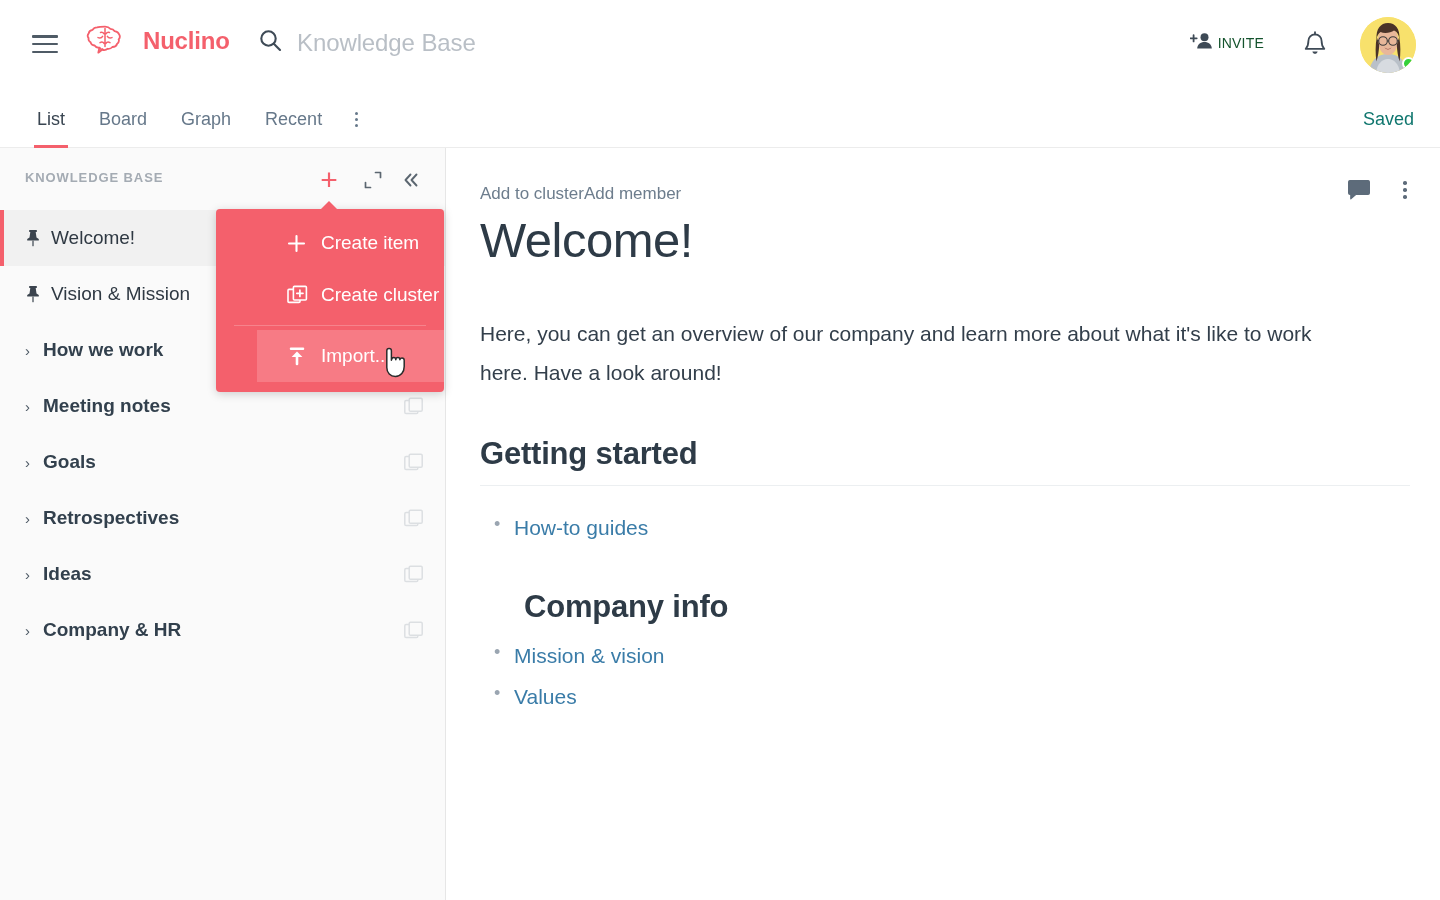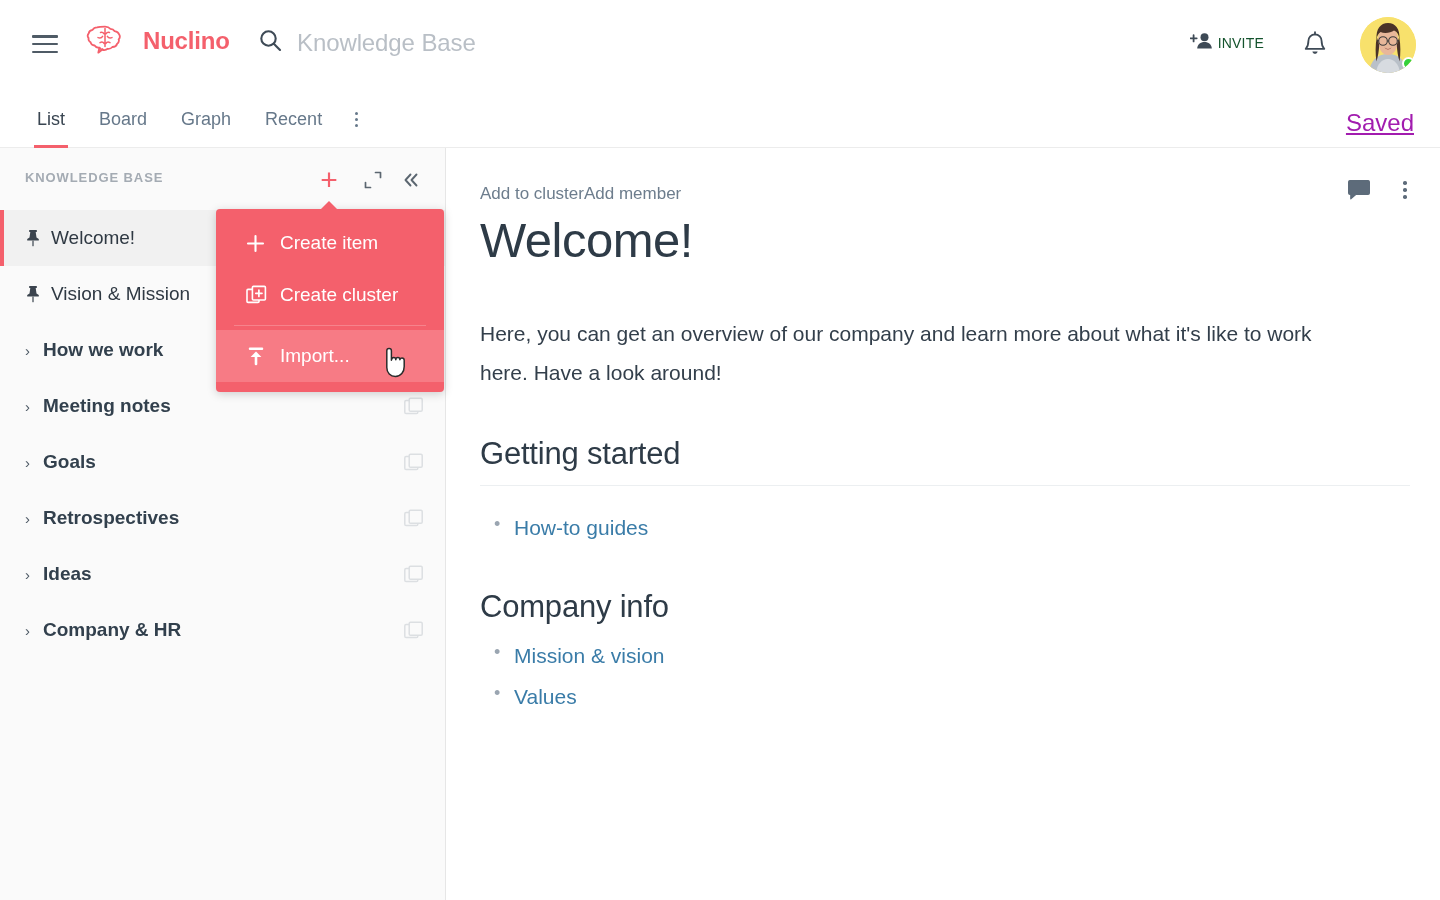--- a/index.html
+++ b/index.html
@@ -82,21 +82,21 @@
     content: ""; position: absolute; left: 14px; right: 14px; bottom: 0;
     height: 3px; background: #f4606c;
   }
   .tab-kebab {
     height: 57px; display: flex; flex-direction: column; justify-content: center;
     align-items: center; gap: 3px; padding: 0 16px; cursor: pointer;
   }
   .tab-kebab i { display: block; width: 3px; height: 3px; border-radius: 50%; background: #66788a; }
   .saved-label {
     position: absolute; right: 26px; top: 18px;
-    font-size: 24px; color: #a21caf; text-decoration: underline;
+    font-size: 18px; color: #0f766e;
   }
 
   
   .sidebar {
     position: absolute; left: 0; top: 148px; width: 446px; height: 752px;
     background: #fafafa; border-right: 1px solid #e6e6e6;
   }
   .sidebar-header {
     position: relative; height: 62px;
     display: flex; align-items: center;
@@ -144,21 +144,21 @@
   }
   .dropdown-arrow {
     position: absolute; left: 104px; top: -8px;
     width: 0; height: 0;
     border-left: 9px solid transparent;
     border-right: 9px solid transparent;
     border-bottom: 9px solid #f4606c;
   }
   .menu-item {
     position: relative; height: 52px; display: flex; align-items: center;
-    padding-left: 30px; color: #fff; font-size: 19px; cursor: pointer;
+    padding-left: 30px; color: #fff; font-size: 19px; cursor: pointer; margin-left: 41px;
   }
   .menu-item .mi-icon {
     width: 34px; display: flex; align-items: center; justify-content: flex-start;
   }
   .menu-divider {
     height: 1px; background: rgba(255,255,255,0.22);
     margin: 4px 18px 4px 18px;
   }
   .menu-item.highlight { background: #f77b85; }
   .cursor-hand { position: absolute; left: 383px; top: 347px; z-index: 60; pointer-events: none; }
@@ -178,37 +178,37 @@
   .doc { position: absolute; left: 33px; top: 66px; width: 930px; }
   .doc h1 {
     font-size: 49px; font-weight: 300; color: #2e3b47;
     letter-spacing: -0.5px; line-height: 1.1; margin-bottom: 46px;
   }
   .doc p.lead {
     font-size: 21px; color: #333f4b; line-height: 1.86; font-weight: 400;
     max-width: 880px; margin-bottom: 44px;
   }
   .doc h2 {
-    font-size: 31px; font-weight: 400; color: #2e3b47;
+    font-size: 31px; font-weight: 700; color: #2e3b47;
     letter-spacing: -0.2px; margin-bottom: 11px;
   }
   .doc h2.ruled { border-bottom: 1px solid #eceff1; padding-bottom: 13px; margin-bottom: 22px; }
   .doc p.sub { font-size: 21px; color: #333f4b; margin-bottom: 14px; }
   .doc p.sub b { font-weight: bold; }
   .doc ul { list-style: none; margin: 0 0 26px 0; }
   .doc li {
     position: relative; font-size: 21px; line-height: 1.95;
     padding-left: 34px; color: #3a7ca8;
   }
   .doc li::before {
     content: "•"; position: absolute; left: 14px; top: -1px;
     color: #9aa5b1; font-size: 18px;
   }
   .doc li a { color: #3a7ca8; text-decoration: none; cursor: pointer; }
-  .spacer-h2 { margin-top: 40px; }
+  .spacer-h2 { margin-top: 40px; margin-left: 44px; }
 </style>
 </head>
 <body>
 
 <div class="topbar">
 
   <div class="hamburger">
     <span></span>
     <span></span>
     <span></span>

